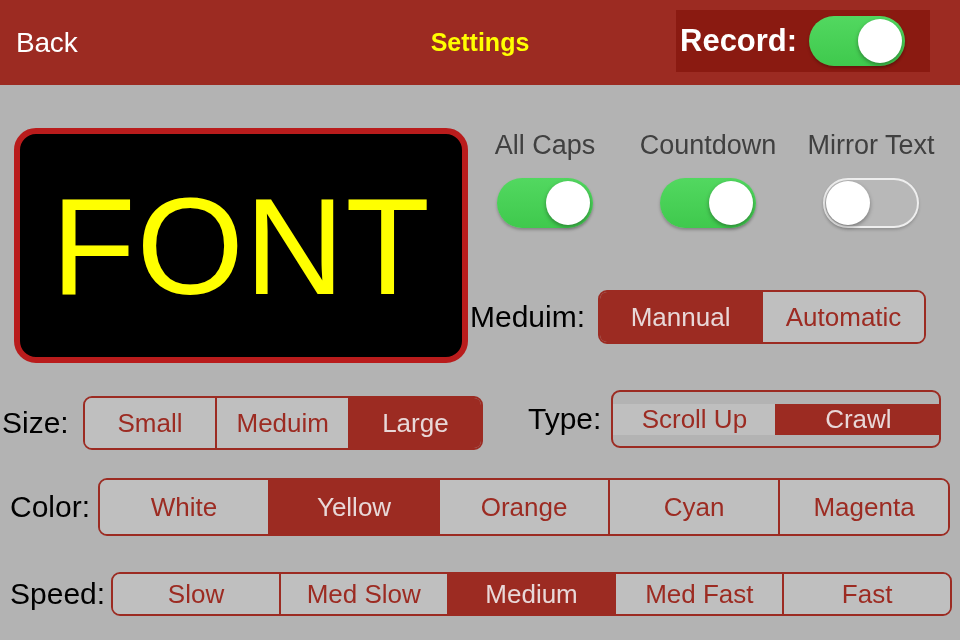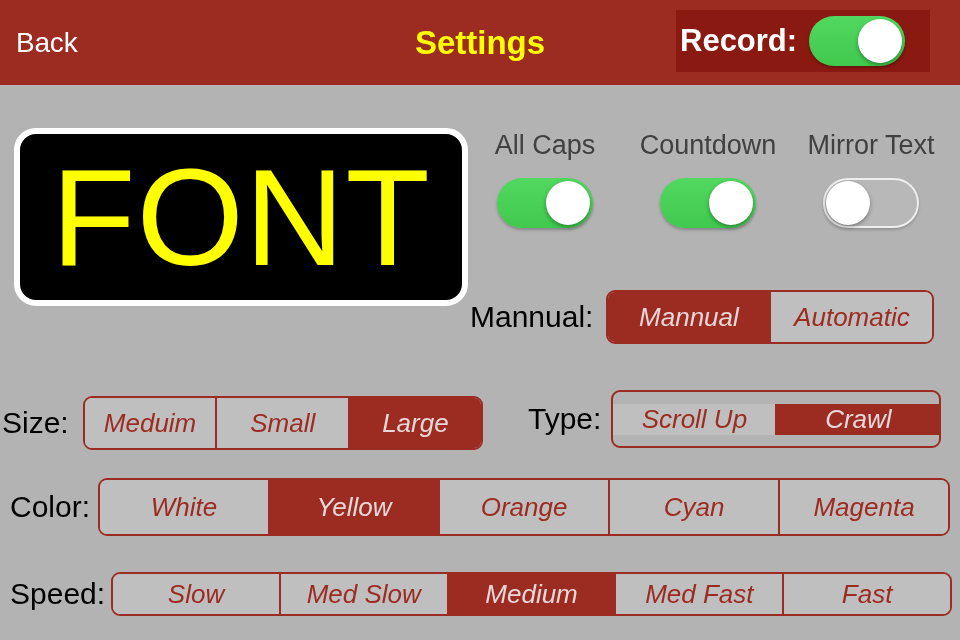--- a/index.html
+++ b/index.html
@@ -41,21 +41,21 @@
     letter-spacing: -0.2px;
   }
   .nav-title {
     position: absolute;
     left: 0; top: 0;
     width: 960px; height: 85px;
     display: flex;
     align-items: center;
     justify-content: center;
     color: #ffff00;
-    font-size: 33px;
+    font-size: 25px;
     font-weight: bold;
   }
   .record-box {
     position: absolute;
     left: 676px; top: 10px;
     width: 254px; height: 62px;
     background: #8a1a11;
     display: flex;
     align-items: center;
     box-sizing: border-box;
@@ -96,23 +96,23 @@
     background: #ffffff;
     box-shadow: 0 2px 4px rgba(0,0,0,0.35);
   }
   .switch.on .knob { right: 3px; }
   .switch.off .knob { left: 1px; top: 1px; }
 
   
   .font-preview {
     position: absolute;
     left: 14px; top: 128px;
-    width: 454px; height: 178px;
+    width: 454px; height: 235px;
     background: #000000;
-    border: 6px solid #ffffff;
+    border: 6px solid #b91c1c;
     border-radius: 22px;
     box-sizing: border-box;
     display: flex;
     align-items: center;
     justify-content: center;
     overflow: hidden;
   }
   .font-preview-text {
     color: #ffff00;
     font-size: 138px;
@@ -149,21 +149,20 @@
     font-size: 30px;
     white-space: nowrap;
   }
   .segmented {
     display: flex;
     border: 2px solid #9c2b22;
     border-radius: 9px;
     overflow: hidden;
     box-sizing: border-box;
     background: #b3b3b3;
-    font-style: italic;
   }
   .seg {
     flex: 1 1 0;
     display: flex;
     align-items: center;
     justify-content: center;
     font-size: 26px;
     color: #9c2b22;
     background: #bfbfbf;
     border-left: 2px solid #9c2b22;
@@ -270,32 +269,32 @@
     </div>
     <div class="toggle-cell">
       <span class="cap">Mirror Text</span>
       <div class="switch off">
         <div class="knob"></div>
       </div>
     </div>
   </div>
 
   <div class="prompt-row">
-    <span class="row-label">Mannual:</span>
+    <span class="row-label">Meduim:</span>
     <div class="segmented">
       <div class="seg selected">Mannual</div>
       <div class="seg">Automatic</div>
     </div>
   </div>
 
   <div class="size-row">
     <span class="row-label">Size:</span>
     <div class="segmented">
+      <div class="seg">Small</div>
       <div class="seg">Meduim</div>
-      <div class="seg">Small</div>
       <div class="seg selected">Large</div>
     </div>
   </div>
 
   <div class="type-row">
     <span class="row-label">Type:</span>
     <div class="segmented">
       <div class="seg">Scroll Up</div>
       <div class="seg selected">Crawl</div>
     </div>

